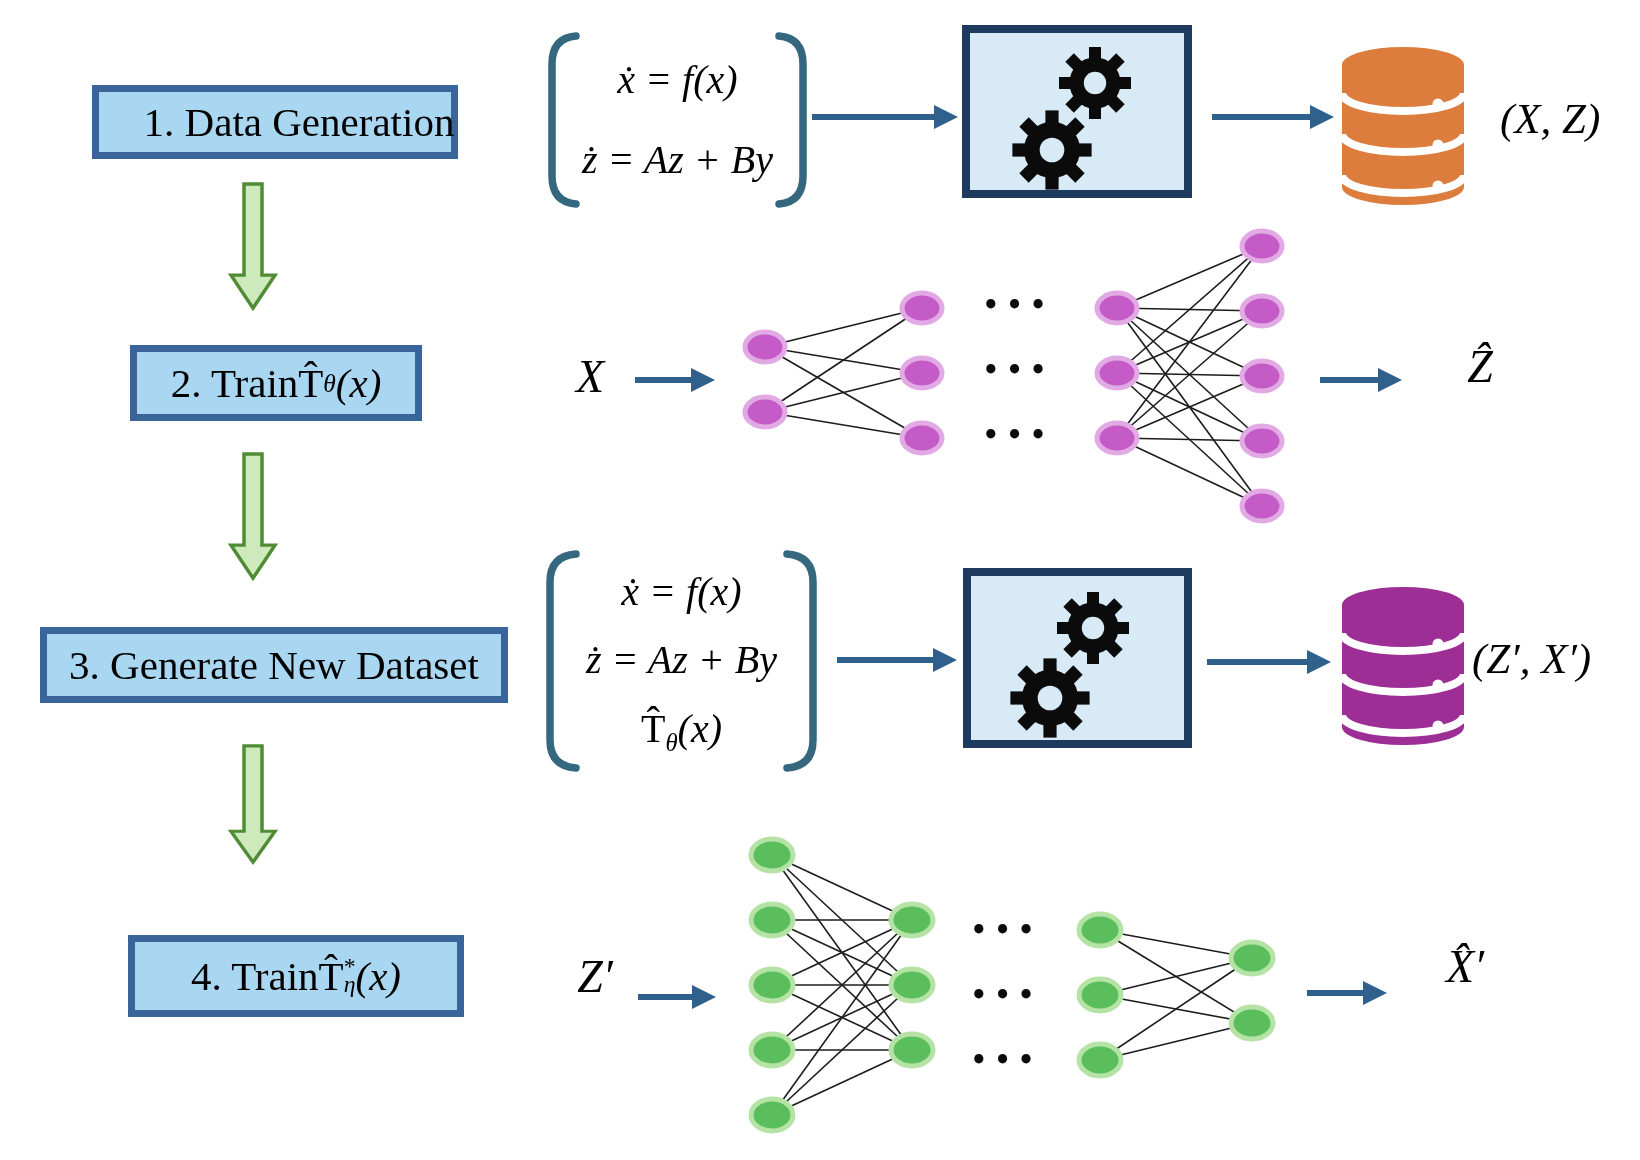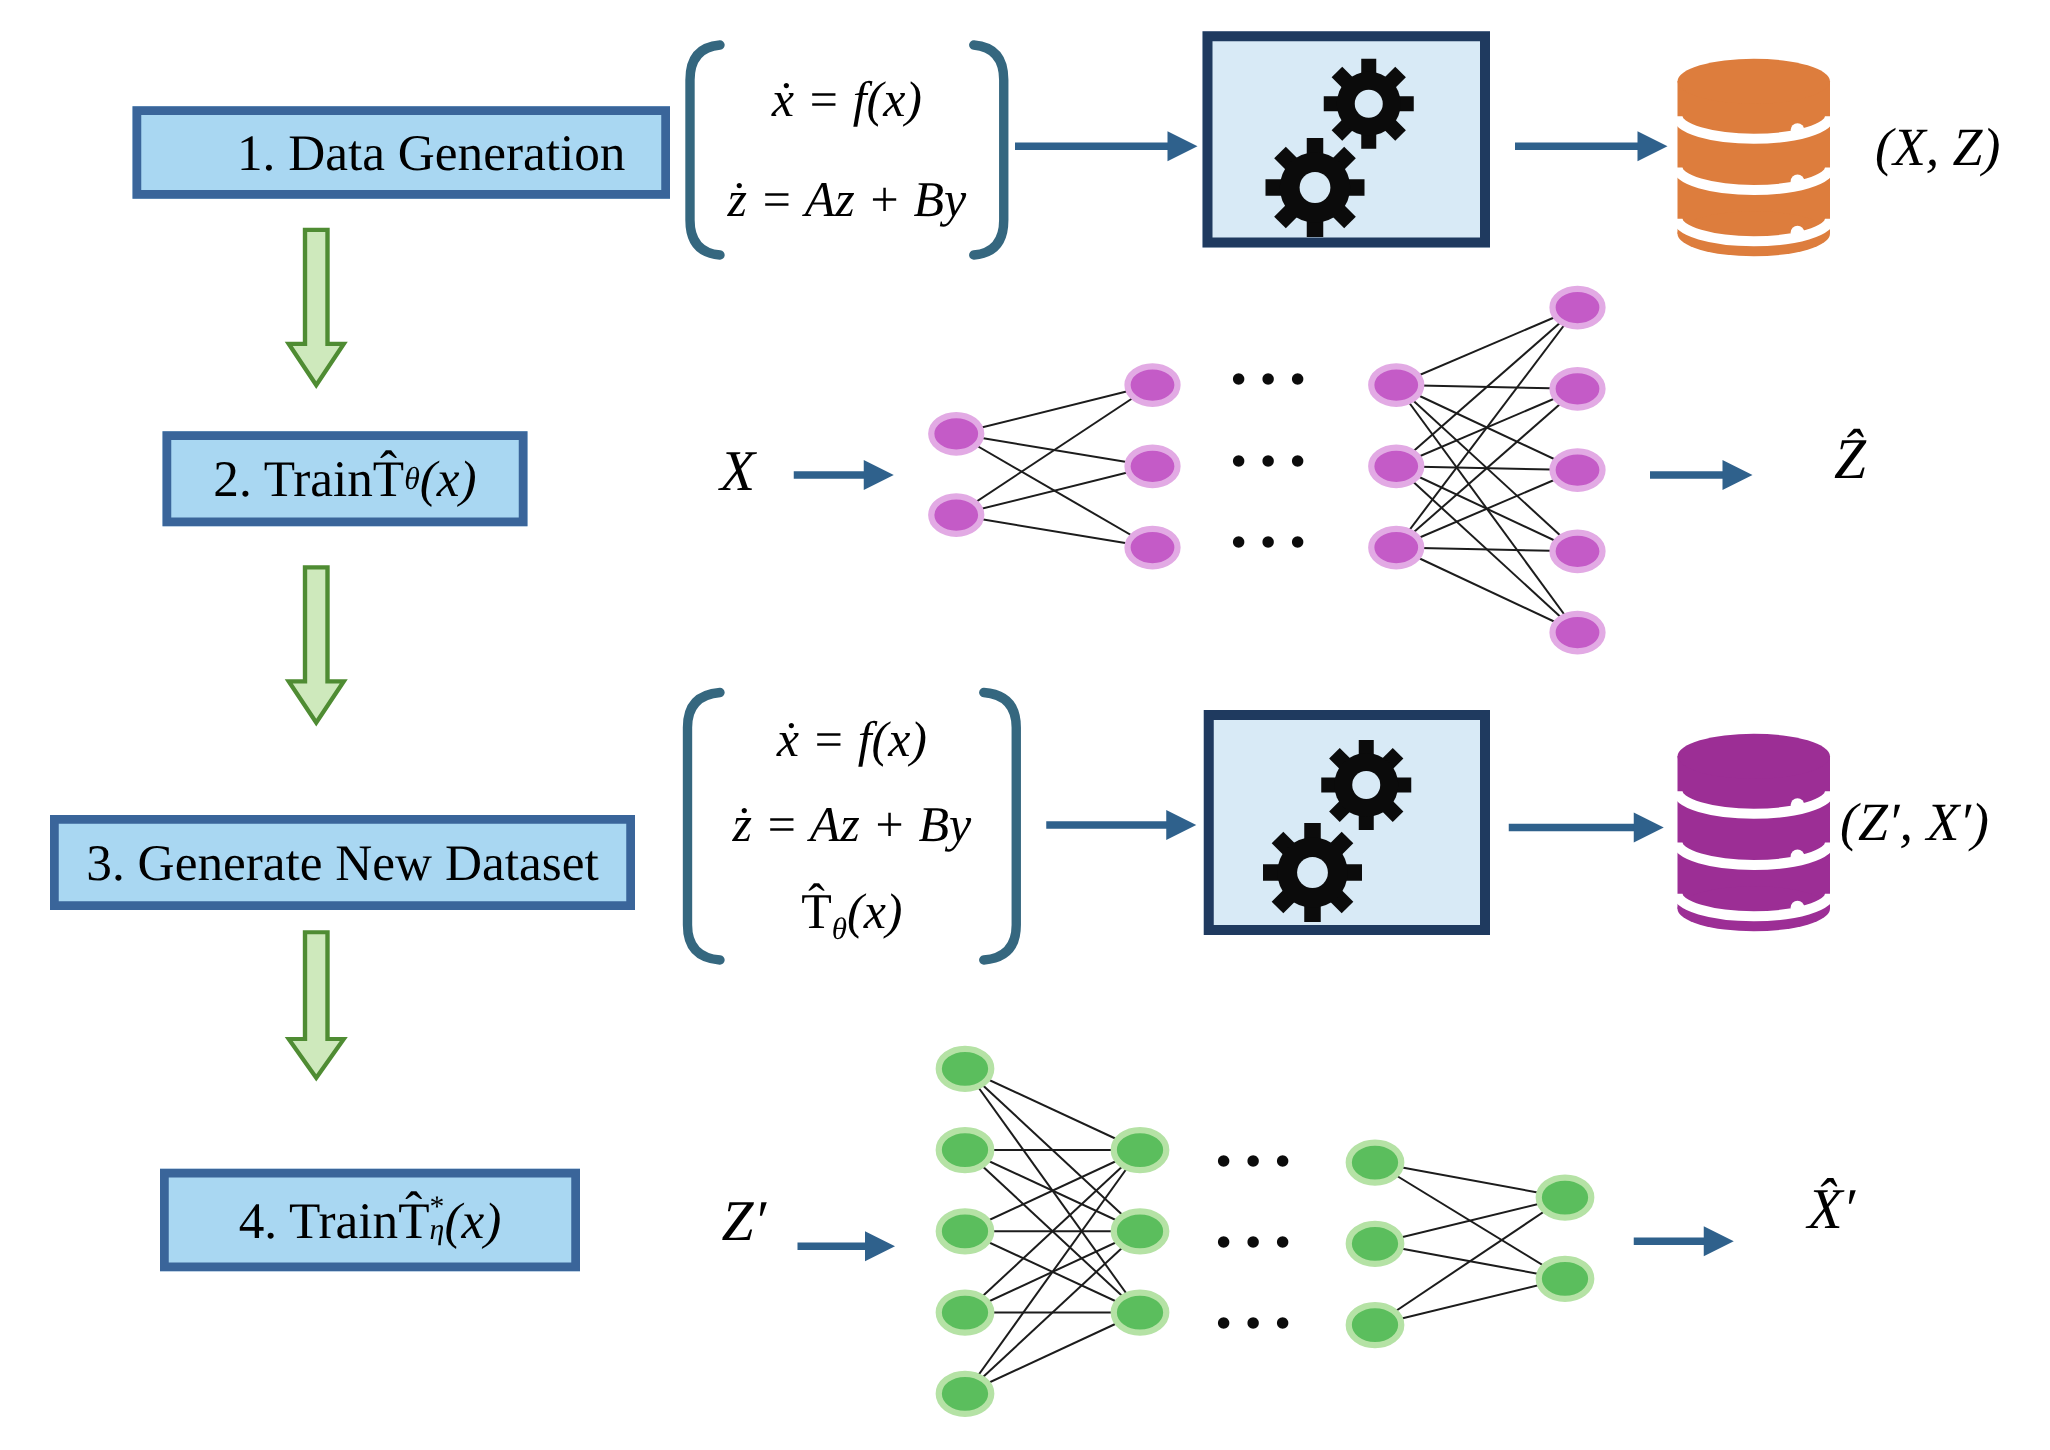--- a/index.html
+++ b/index.html
@@ -58,40 +58,40 @@
           <rect x="-7.5" y="-45" width="15" height="90" transform="rotate(45)"></rect>
           <rect x="-7.5" y="-45" width="15" height="90" transform="rotate(90)"></rect>
           <rect x="-7.5" y="-45" width="15" height="90" transform="rotate(135)"></rect>
           <circle r="32"></circle>
         </g>
         <circle r="14" fill="var(--gear-box-fill)"></circle>
       </g>
     </defs>
   </svg>
 
-  <div class="step-box" style="left:106px;top:85px;width:430px;height:74px;padding-left:48px;">
+  <div class="step-box" style="left:92px;top:85px;width:366px;height:74px;padding-left:48px;">
     <span>1. Data Generation</span>
   </div>
 
   <svg class="abs" style="left:228px;top:182px;" width="50" height="128" viewBox="0 0 50 132" preserveAspectRatio="none">
     <polygon class="gdown" points="16,2 34,2 34,96 47,96 25,130 3,96 16,96"></polygon>
   </svg>
 
   <div class="step-box" style="left:130px;top:345px;width:292px;height:76px;">
     <span>2. Train </span>
     <span class="upright">T̂</span>
       <sub>θ</sub>
       <span class="math">(x)</span>
   </div>
 
   <svg class="abs" style="left:228px;top:452px;" width="50" height="128" viewBox="0 0 50 132" preserveAspectRatio="none">
     <polygon class="gdown" points="16,2 34,2 34,96 47,96 25,130 3,96 16,96"></polygon>
   </svg>
 
-  <div class="step-box" style="left:40px;top:627px;width:468px;height:76px;margin-top:25px;">
+  <div class="step-box" style="left:40px;top:627px;width:468px;height:76px;">
     <span>3. Generate New Dataset</span>
   </div>
 
   <svg class="abs" style="left:228px;top:744px;" width="50" height="120" viewBox="0 0 50 132" preserveAspectRatio="none">
     <polygon class="gdown" points="16,2 34,2 34,96 47,96 25,130 3,96 16,96"></polygon>
   </svg>
 
   <div class="step-box" style="left:128px;top:935px;width:336px;height:82px;">
     <span>4. Train </span>
     <span class="upright">T̂</span>

